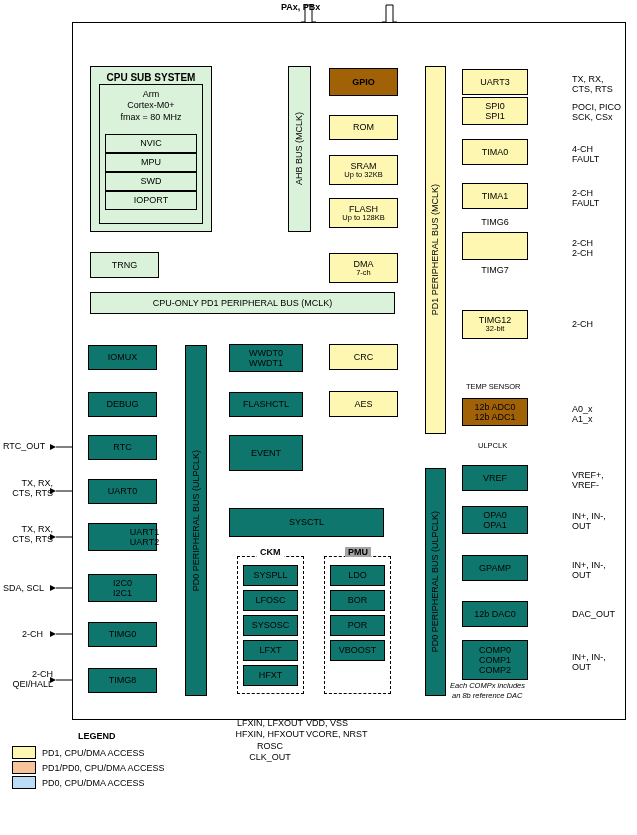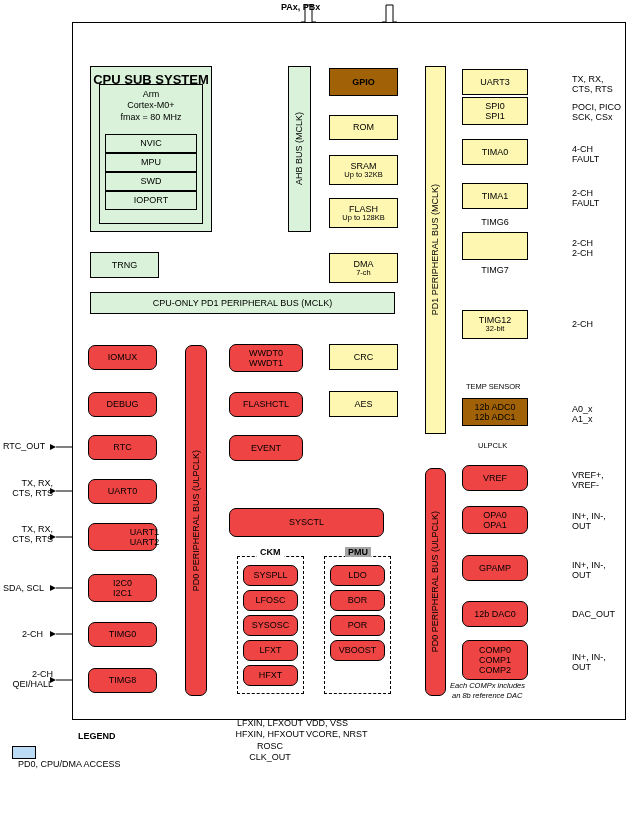--- a/index.html
+++ b/index.html
@@ -17,21 +17,21 @@
     position:absolute;box-sizing:border-box;
     border:1px solid #000;
     display:flex;flex-direction:column;align-items:center;justify-content:center;
     text-align:center;
     line-height:1.12;
     font-size:9px;
   }
   .green{background:#d9f2d9;}
   .yellow{background:#fdf7b2;}
   .orange{background:#a16207;}
-  .blue{background:#ef4444;border-radius:7px;}
+  .blue{background:#0f766e;}
   .bold{font-weight:bold;}
   .vert{
     writing-mode:vertical-rl;
     transform:rotate(180deg);
     white-space:nowrap;
   }
   .lbl{position:absolute;font-size:9px;line-height:1.15;white-space:nowrap;}
   .dash{border:1px dashed #000;background:transparent;}
   .outer{border:1px solid #000;background:#fff;}
   .small{font-size:7.5px;}
@@ -147,21 +147,21 @@
   </g>
 </svg>
 
 <div class="lbl bold" style="left:281px;top:2px;">PAx, PBx</div>
 <div class="lbl" style="left:368px;top:44px;">ULPCLK</div>
 <div class="lbl" style="left:248px;top:42px;background:#fff;padding:0 3px;">IOBUS</div>
 
 <div class="abs outer" style="left:72px;top:22px;width:554px;height:698px;"></div>
 
 <div class="abs green" style="left:90px;top:66px;width:122px;height:166px;border:1px solid #000;">
-  <div style="text-align:center;font-size:13px;font-weight:bold;padding-top:5px;">CPU SUB SYSTEM</div>
+  <div style="text-align:center;font-size:10px;font-weight:bold;padding-top:5px;">CPU SUB SYSTEM</div>
 </div>
 <div class="abs green" style="left:99px;top:84px;width:104px;height:140px;border:1px solid #000;">
   <div style="text-align:center;padding-top:4px;line-height:1.25;">
     <div>Arm</div>
     <div>Cortex-M0+</div>
     <div>fmax = 80 MHz</div>
   </div>
 </div>
 <div class="blk green" style="left:105px;top:134px;width:92px;height:19px;">
     <span>NVIC</span>
@@ -302,21 +302,21 @@
     <span>TIMG8</span>
   </div>
 
 <div class="blk blue" style="left:229px;top:344px;width:74px;height:28px;">
   <span>WWDT0</span>
   <span>WWDT1</span>
 </div>
 <div class="blk blue" style="left:229px;top:392px;width:74px;height:25px;">
     <span>FLASHCTL</span>
   </div>
-<div class="blk blue" style="left:229px;top:435px;width:74px;height:26px;">
+<div class="blk blue" style="left:229px;top:435px;width:74px;height:36px;">
     <span>EVENT</span>
   </div>
 <div class="blk blue" style="left:229px;top:508px;width:155px;height:29px;">
     <span>SYSCTL</span>
   </div>
 
 <div class="abs dash" style="left:237px;top:556px;width:67px;height:138px;"></div>
 <div class="lbl bold" style="left:257px;top:547px;background:#fff;padding:0 3px;">CKM</div>
 <div class="blk blue" style="left:243px;top:565px;width:55px;height:21px;">
     <span>SYSPLL</span>
@@ -424,17 +424,25 @@
   <div>ROSC</div>
   <div>CLK_OUT</div>
 </div>
 <div class="lbl" style="left:306px;top:718px;width:104px;line-height:1.25;">
   <div>VDD, VSS</div>
   <div>VCORE, NRST</div>
 </div>
 
 <div class="lbl bold" style="left:78px;top:731px;">LEGEND</div>
 <div class="abs" style="left:12px;top:746px;width:230px;">
-  <div style="display:flex;flex-direction:column;">
+  <div style="display:flex;align-items:center;margin-bottom:2px;">
+    <span class="legsw" style="background:#fdf7b2;"></span>
+    <span style="margin-left:6px;">PD1, CPU/DMA ACCESS</span>
+  </div>
+  <div style="display:flex;align-items:center;margin-bottom:2px;">
+    <span class="legsw" style="background:#f7c39a;"></span>
+    <span style="margin-left:6px;">PD1/PD0, CPU/DMA ACCESS</span>
+  </div>
+  <div style="display:flex;align-items:center;">
     <span class="legsw" style="background:#bcdcf5;"></span>
     <span style="margin-left:6px;">PD0, CPU/DMA ACCESS</span>
   </div>
 </div>
 
 </body></html>

